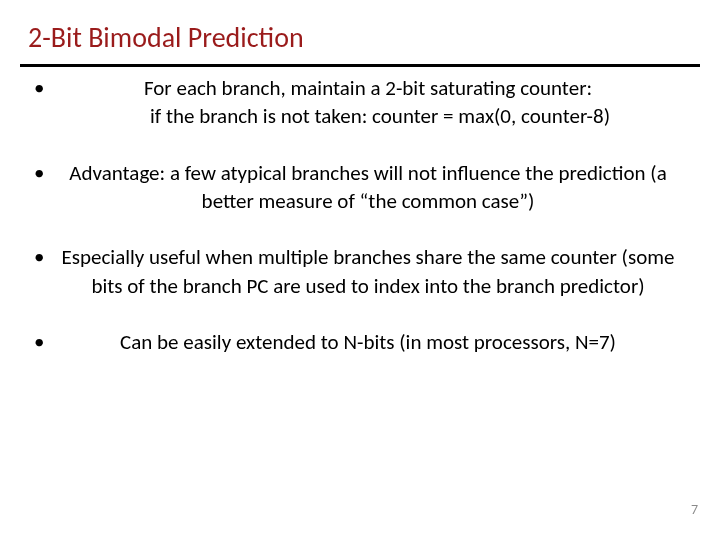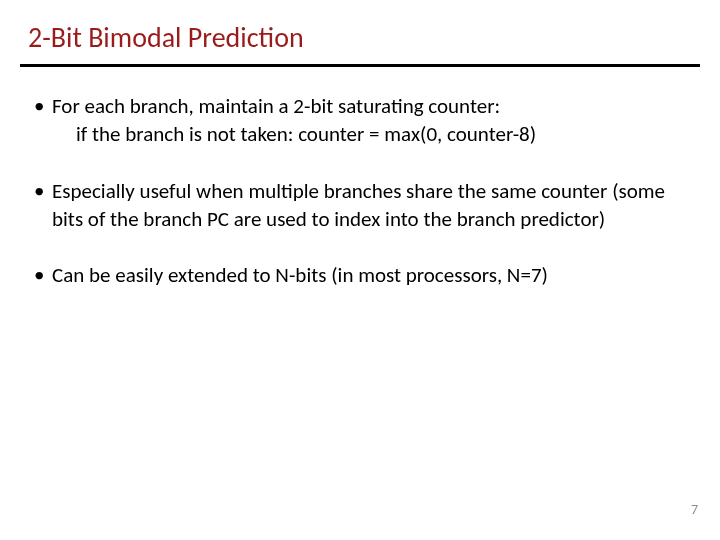--- a/index.html
+++ b/index.html
@@ -31,24 +31,25 @@
     position: absolute;
     left: 20px;
     top: 64px;
     width: 680px;
     height: 0;
     border-top: 3px solid #000;
   }
   .body {
     position: absolute;
     left: 34px;
-    top: 92px;
+    top: 74px;
     width: 650px;
     font-size: 21px;
     line-height: 1.35;
+    text-align: center;
   }
   .bullet {
     position: relative;
     padding-left: 18px;
     margin-bottom: 28px;
   }
   .bullet::before {
     content: "•";
     position: absolute;
     left: 0;
@@ -75,20 +76,23 @@
   <div class="hr"></div>
 
   <div class="body">
 
     <div class="bullet">
       <span>For each branch, maintain a 2-bit saturating counter:</span>
       <span class="sub">if the branch is not taken: counter = max(0, counter-8)</span>
     </div>
 
 
+    <div class="bullet">
+      <span>Advantage: a few atypical branches will not influence the prediction (a better measure of “the common case”)</span>
+    </div>
 
     <div class="bullet">
       <span>Especially useful when multiple branches share the same counter (some bits of the branch PC are used to index into the branch predictor)</span>
     </div>
 
     <div class="bullet" style="margin-bottom:0;">
       <span>Can be easily extended to N-bits (in most processors, N=7)</span>
     </div>
 
   </div>

